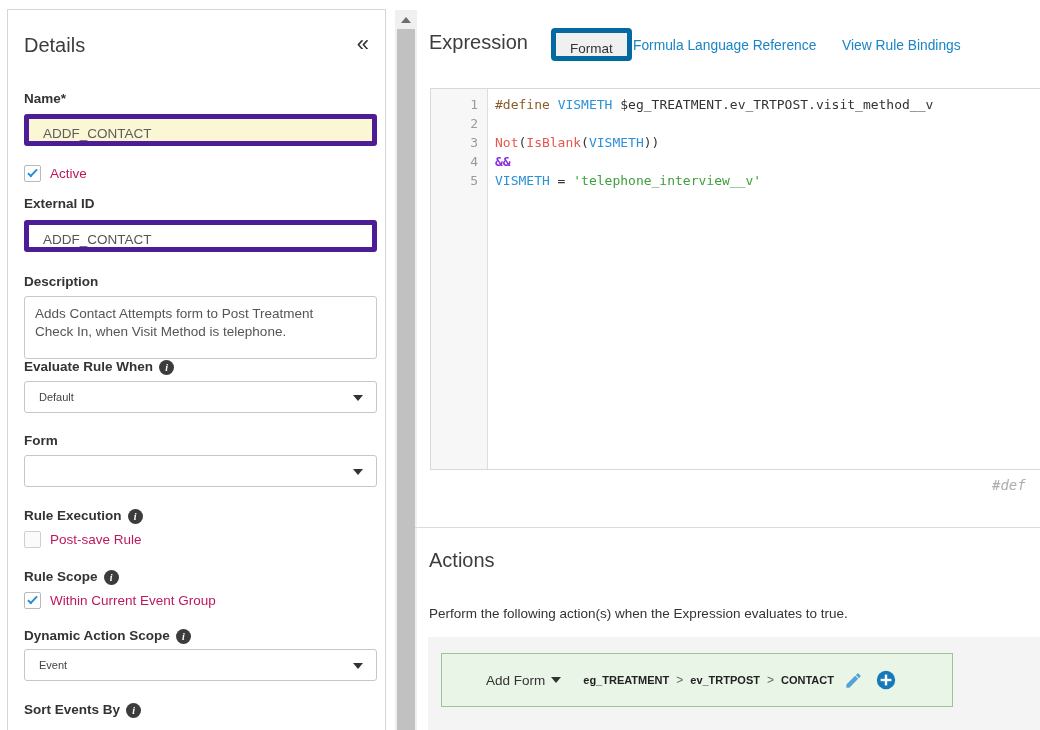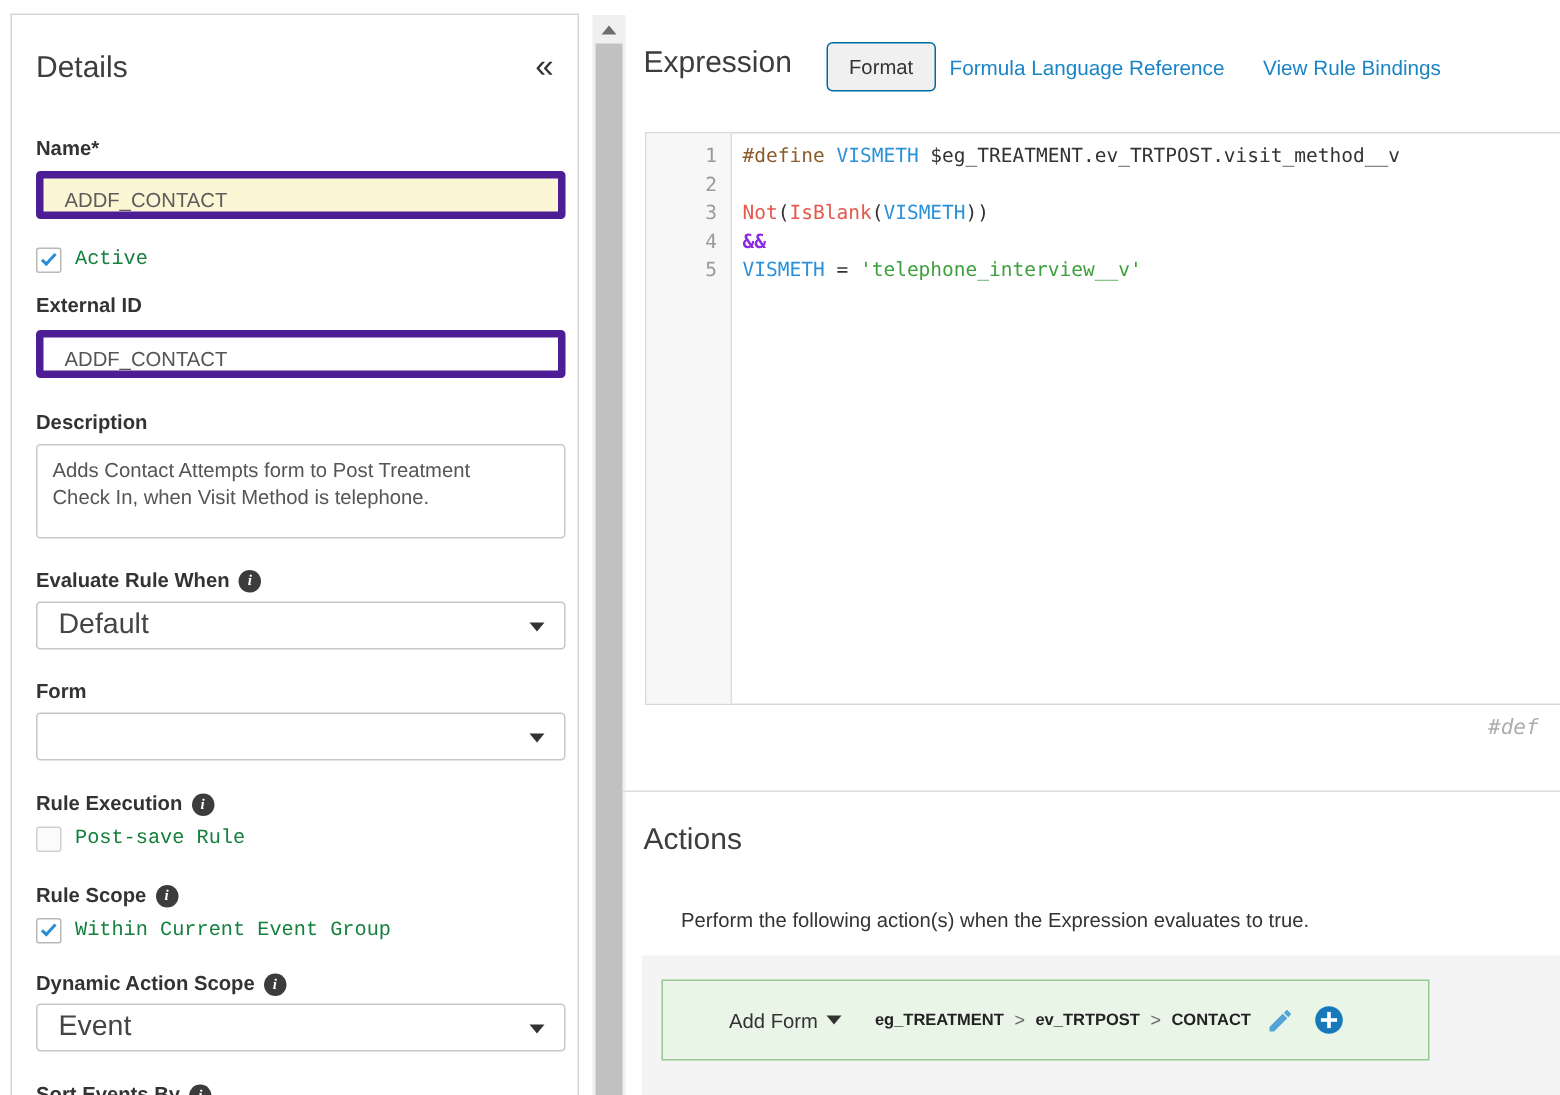--- a/index.html
+++ b/index.html
@@ -23,44 +23,44 @@
   .text-input { width:100%; height:32px; border:5px solid #4c1d95; border-radius:3px;
     background:#fff; font-size:13.5px; color:#555; line-height:30px; padding:0 14px;
     white-space:nowrap; overflow:hidden; }
   .text-input.required { background:var(--required_bg,#fbf7d5); color:#5d5d5d; }
 
   .textarea { width:100%; height:63px; border:1px solid #c9c9c9; border-radius:3px;
     background:#fff; font-size:13.5px; color:#555; line-height:17.5px; padding:8px 10px; }
   .textarea .inner { width:307px; }
 
   .select { position:relative; width:100%; height:32px; border:1px solid #c6c6c6;
-    border-radius:3px; background:#fff; font-size:19px; color:#444; line-height:30px;
+    border-radius:3px; background:#fff; font-size:11px; color:#444; line-height:30px;
     padding:0 30px 0 14px; cursor:pointer; white-space:nowrap; overflow:hidden; }
   .chevron-down { position:absolute; right:13px; top:13px; width:0; height:0;
     border-left:5px solid transparent; border-right:5px solid transparent;
     border-top:6px solid #333; }
 
   .check-row { display:flex; align-items:center; gap:9px; height:18px; }
   .checkbox { width:17px; height:17px; border:1px solid #b9b9b9; border-radius:2px;
     background:#fff; position:relative; cursor:pointer; flex:0 0 auto; }
   .checkbox.unchecked { background:#fbfbfb; border-color:#cfcfcf; }
   .checkmark { position:absolute; left:5px; top:1px; width:5px; height:10px;
     border-right:2px solid var(--check_blue,#2a8dd4); border-bottom:2px solid var(--check_blue,#2a8dd4);
     transform:rotate(43deg); }
-  .check-label { font-size:13.5px; color:#15803d;font-family:Liberation Mono, monospace; }
+  .check-label { font-size:13.5px; color:#be185d; }
 
   
   .m-name-label   { margin-top:35px; }
   .m-name-input   { margin-top:7px; }
   .m-active       { margin-top:18px; }
   .m-extid-label  { margin-top:14px; }
   .m-extid-input  { margin-top:8px; }
   .m-desc-label   { margin-top:22px; }
   .m-desc-area    { margin-top:6px; }
-  .m-eval-label   { margin-top:20px; }
+  .m-eval-label   { }
   .m-eval-select  { margin-top:6px; }
   .m-form-label   { margin-top:20px; }
   .m-form-select  { margin-top:6px; }
   .m-rexec-label  { margin-top:21px; }
   .m-rexec-check  { margin-top:6px; }
   .m-rscope-label { margin-top:21px; }
   .m-rscope-check { margin-top:6px; }
   .m-das-label    { margin-top:19px; }
   .m-das-select   { margin-top:5px; }
   .m-sort-label   { margin-top:21px; }
@@ -69,21 +69,21 @@
   .scrollbar { position:absolute; left:395px; top:10px; width:22px; height:720px; background:#f0f0f0; }
   .scroll-btn { width:22px; height:19px; display:flex; align-items:center; justify-content:center; cursor:pointer; }
   .scroll-up-arrow { width:0; height:0; border-left:5px solid transparent;
     border-right:5px solid transparent; border-bottom:6px solid #6e6e6e; }
   .scroll-thumb { position:absolute; left:2px; top:19px; width:18px; height:701px;
     background:#c1c1c1; cursor:pointer; }
 
   
   .expr-title { position:absolute; left:429px; top:31px; font-size:20px; color:#3d3d3d; }
   .format-btn { position:absolute; left:551px; top:28px; height:33px; padding:0 14px;
-    background:#f0f0f0; border:1px solid #0369a1; border-radius:4px;
+    background:#f0f0f0; border:5px solid #0369a1; border-radius:4px;
     font-size:13.5px; color:#333; line-height:31px; cursor:pointer; }
   .hlink { position:absolute; top:38px; font-size:13.8px; color:var(--link,#1a84c6);
     cursor:pointer; text-decoration:none; }
   .link-flr { left:633px; }
   .link-vrb { left:842px; }
 
   
   .editor { position:absolute; left:430px; top:88px; width:612px; height:382px;
     border:1px solid #d8d8d8; border-right:none; background:#fff;
     font-family:"DejaVu Sans Mono", monospace; font-size:13px; cursor:text; }
@@ -99,21 +99,21 @@
   .tok-string    { color:var(--code_string,#3da03d); }
   .tok-plain     { color:var(--code_plain,#333); }
 
   .editor-hint { position:absolute; left:992px; top:477px; width:60px;
     font:italic 14px "DejaVu Sans Mono", monospace; color:#adadad; white-space:nowrap; }
 
   .section-divider { position:absolute; left:415px; top:527px; width:625px; height:1px; background:#dcdcdc; }
 
   
   .actions-title { position:absolute; left:429px; top:549px; font-size:20px; color:#3d3d3d; }
-  .actions-desc  { position:absolute; left:454px; top:606px; font-size:13.5px; color:#333; }
+  .actions-desc  { position:absolute; left:429px; top:606px; font-size:13.5px; color:#333; }
   .actions-container { position:absolute; left:428px; top:637px; width:612px; height:93px; background:#f4f4f4; }
   .action-row { position:absolute; left:13px; top:16px; width:512px; height:54px;
     background:var(--action_row_bg,#e9f5e6); border:1px solid var(--action_row_border,#97c795);
     display:flex; align-items:center; padding:0 14px; }
   .add-form-dd { display:flex; align-items:center; gap:6px; cursor:pointer;margin-left:30px; }
   .add-form-label { font-size:13.5px; color:#333; }
   .dd-caret { width:0; height:0; border-left:5px solid transparent; border-right:5px solid transparent;
     border-top:6px solid #333; }
   .crumb { font-size:11px; font-weight:bold; color:#222; }
   .crumb-first { margin-left:22px; }

